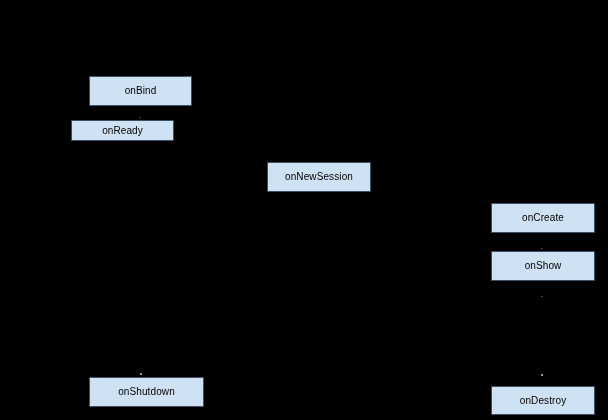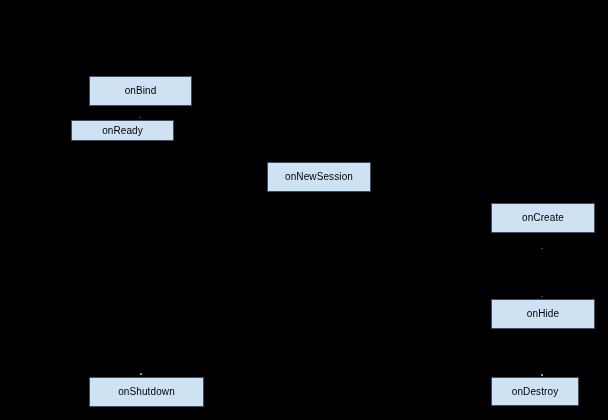--- a/index.html
+++ b/index.html
@@ -40,26 +40,26 @@
 <div id="canvas" style="--bg: #000000; --node-fill: #cfe2f3; --node-border: #3b4f63; --node-text: #000000;">
 
   <div class="node" style="left:89px;  top:76px;  width:103px; height:30px">onBind</div>
 
   <div class="node" style="left:71px;  top:120px; width:103px; height:21px">onReady</div>
 
   <div class="node" style="left:267px; top:162px; width:104px; height:30px">onNewSession</div>
 
   <div class="node" style="left:491px; top:203px; width:104px; height:30px">onCreate</div>
 
+  <div class="node" style="left:491px; top:251px; width:104px; height:30px">onShow</div>
 
-  <div class="node" style="left:491px; top:299px; width:104px; height:30px">onHide</div>
 
   <div class="node" style="left:89px;  top:377px; width:115px; height:30px">onShutdown</div>
 
-  <div class="node" style="left:491px; top:377px; width:88px; height:29px">onDestroy</div>
+  <div class="node" style="left:491px; top:386px; width:104px; height:29px">onDestroy</div>
 
   <div class="artifact faint" style="left:139px; top:117px; width:2px; height:1px"></div>
   <div class="artifact faint" style="left:541px; top:248px; width:2px; height:1px"></div>
   <div class="artifact faint" style="left:541px; top:296px; width:2px; height:1px"></div>
   <div class="artifact" style="left:140px; top:373px; width:2px; height:2px"></div>
   <div class="artifact" style="left:541px; top:374px; width:2px; height:2px"></div>
 
 </div>
 
 </body></html>

